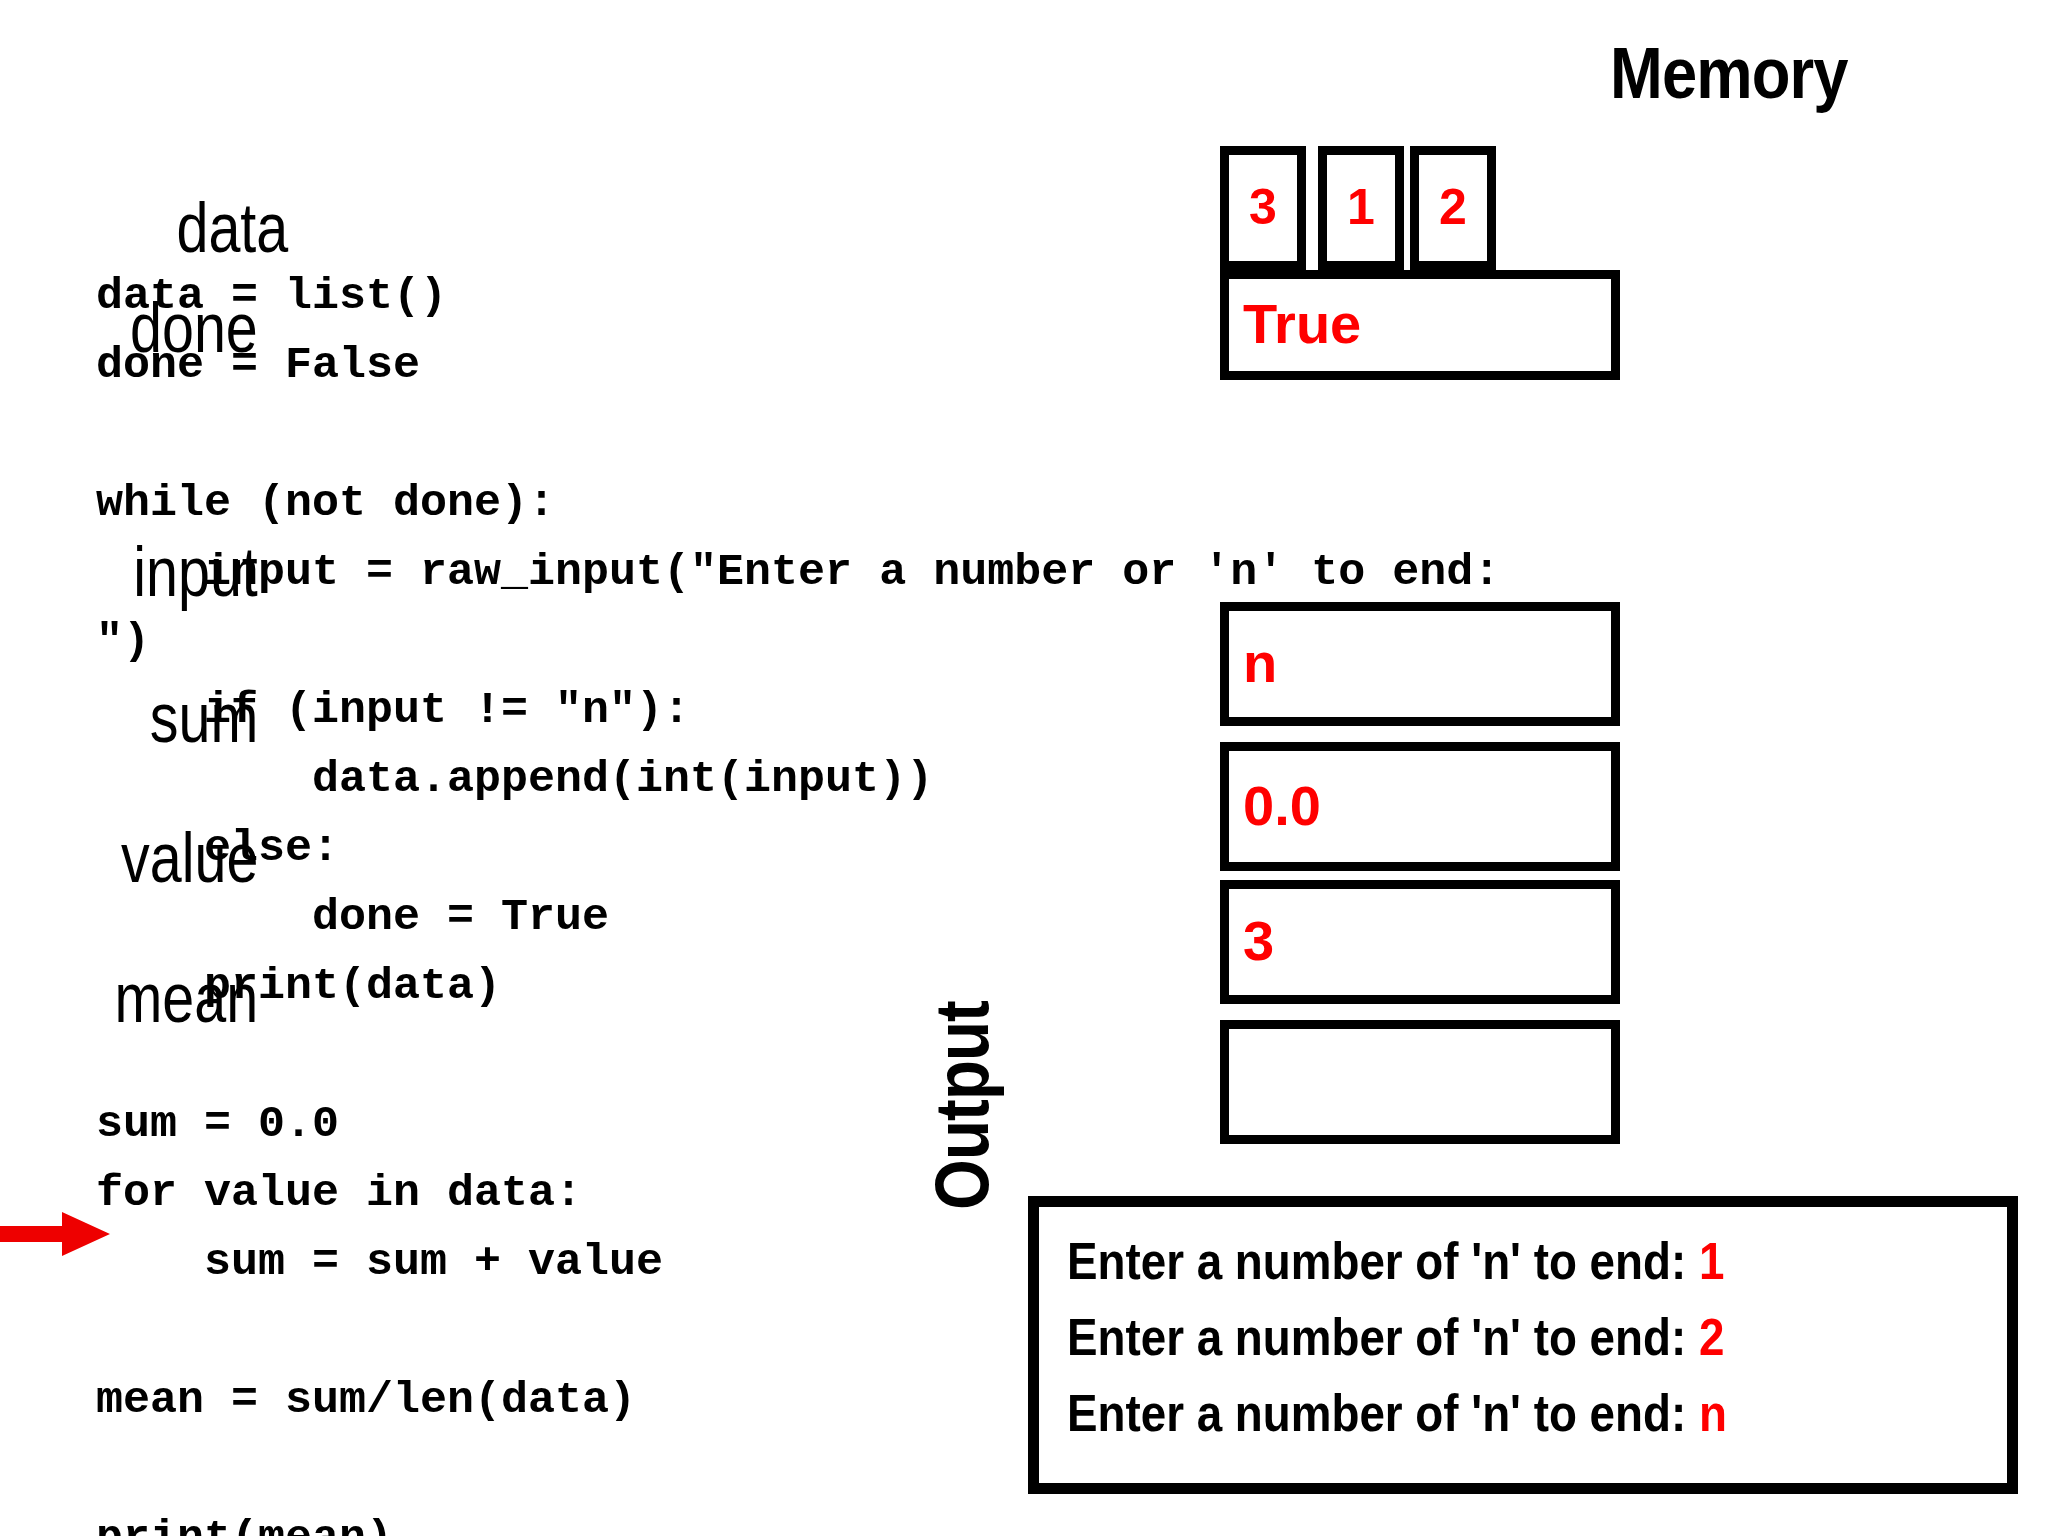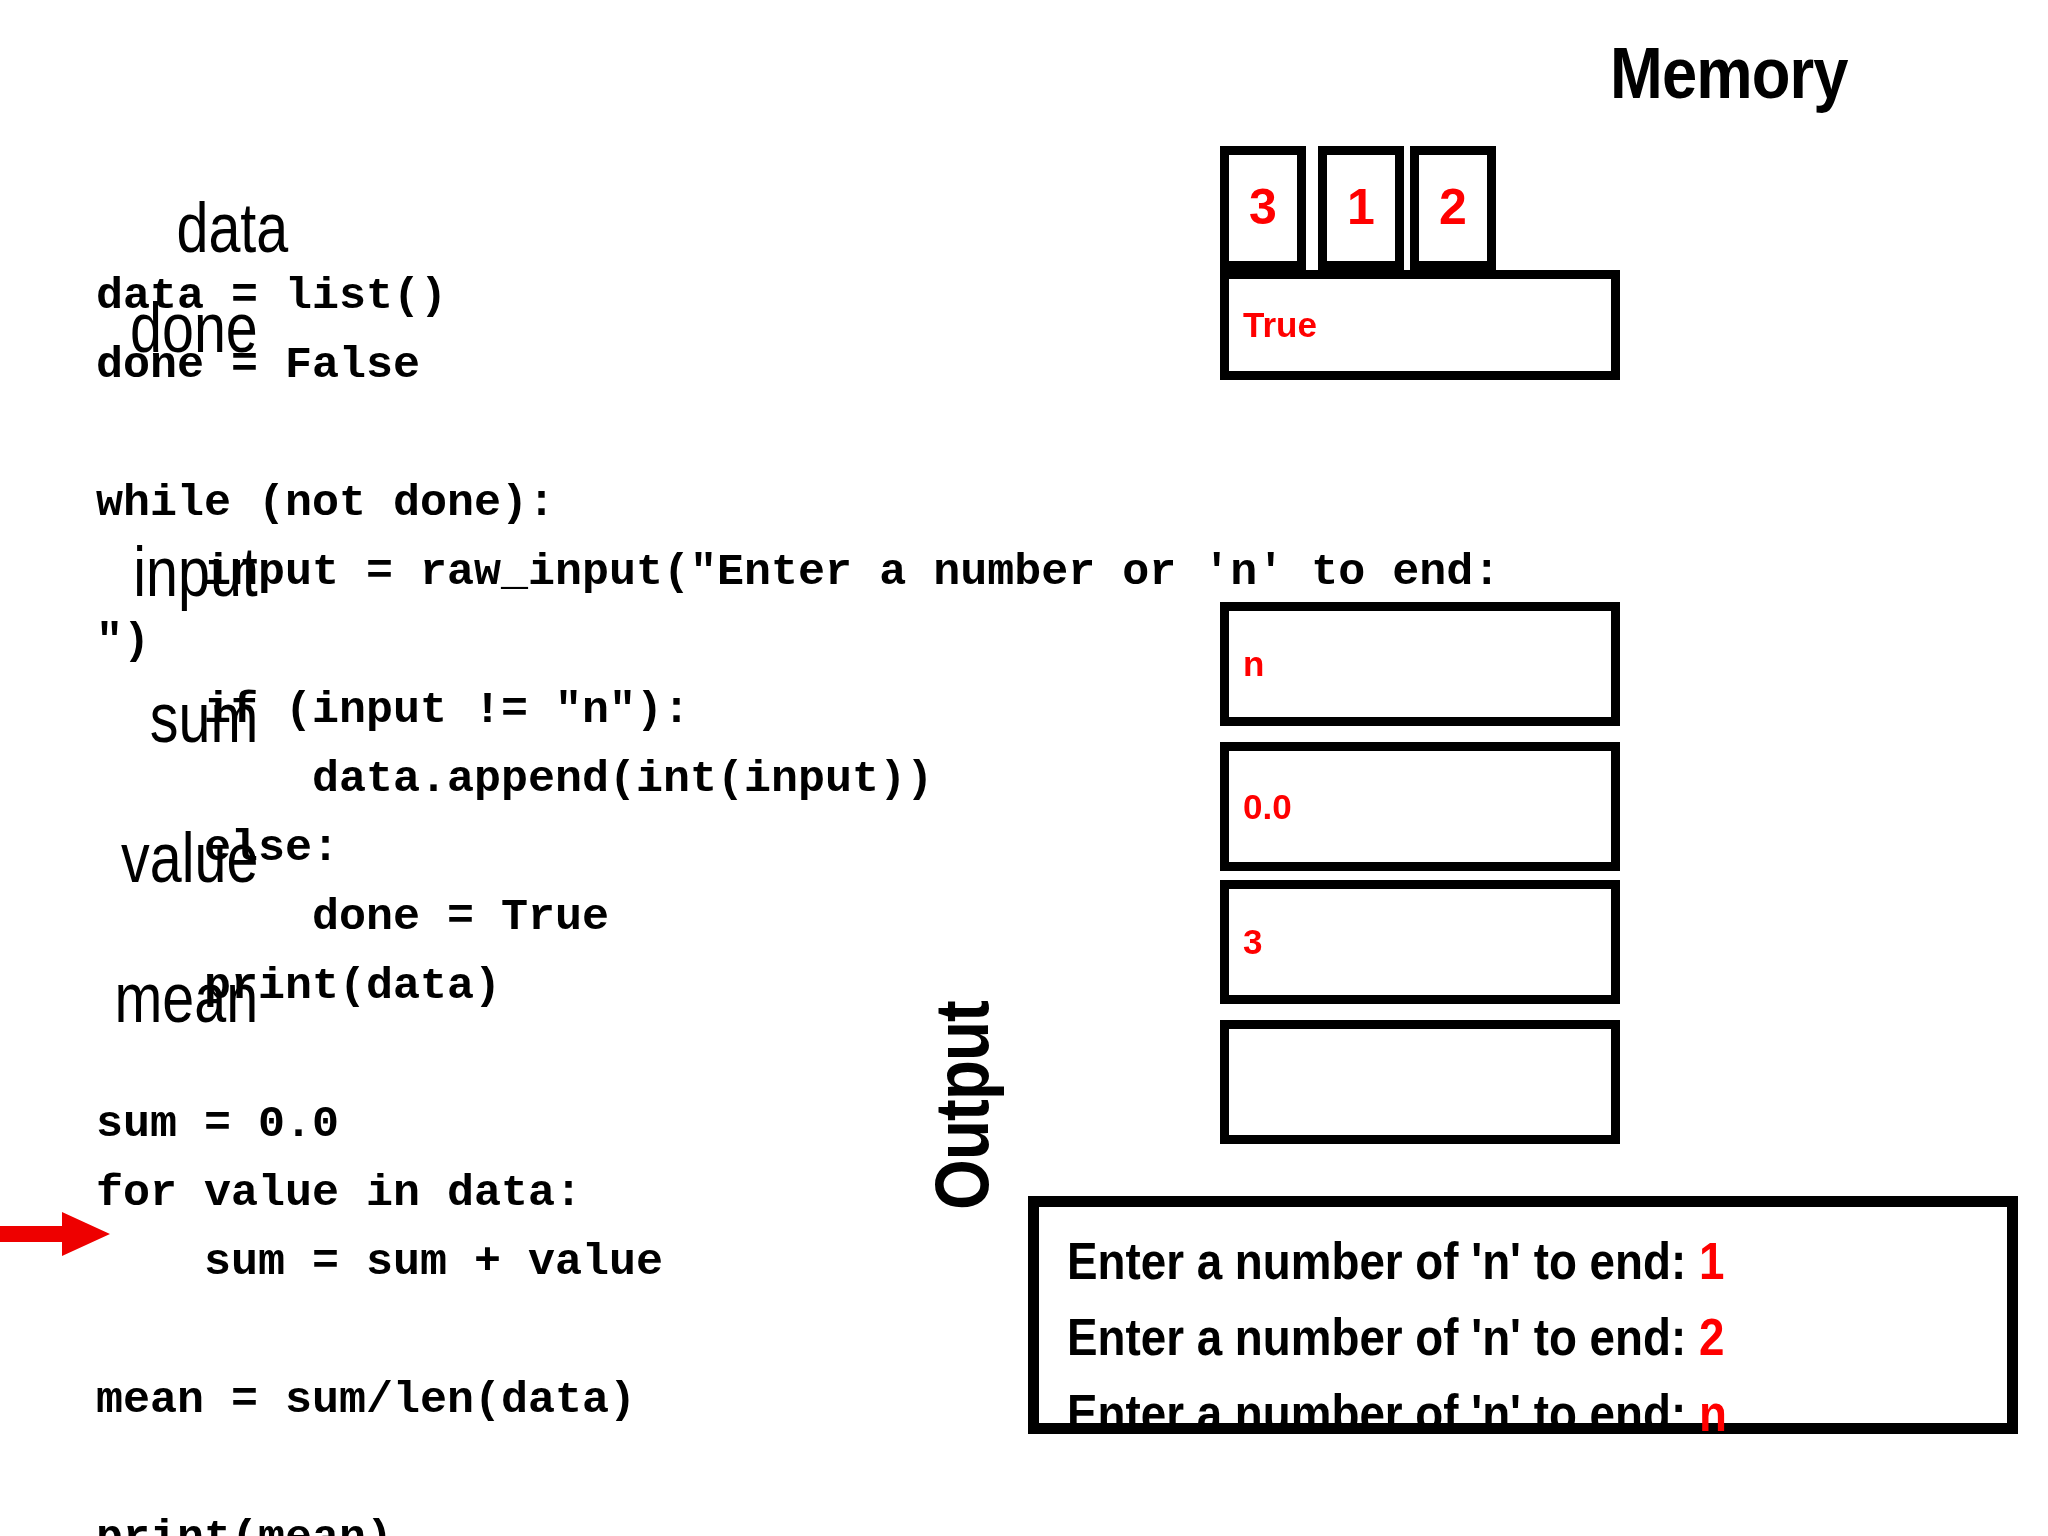--- a/index.html
+++ b/index.html
@@ -64,21 +64,21 @@
     border:9px solid #000000;
     background:#ffffff;
     box-sizing:border-box;
   }
   .mem-box .val{
     position:absolute;
     left:14px; top:50%;
     transform:translateY(-52%);
     color:#ff0000;
     font-weight:bold;
-    font-size:35px;
+    font-size:56px;
     font-family:"Liberation Sans Narrow","Liberation Sans",sans-serif;
     white-space:nowrap;
     line-height:1;
   }
   .cell .val{
     left:50%;
     transform:translate(-50%,-52%);
     font-size:50px;
   }
 
@@ -92,21 +92,21 @@
     font-family:"Liberation Sans Narrow","Liberation Sans",sans-serif;
     transform:rotate(-90deg) scaleX(0.86);
     transform-origin:left top;
     color:#000;
     white-space:nowrap;
     letter-spacing:-1px;
   }
   #output-box{
     position:absolute;
     left:1028px; top:1196px;
-    width:990px; height:238px;
+    width:990px; height:298px;
     border:11px solid #000000;
     background:#ffffff;
     box-sizing:border-box;
     padding:16px 0 0 28px;
   }
   .out-line{
     font-size:52px;
     line-height:76px;
     font-weight:bold;
     font-family:"Liberation Sans Narrow","Liberation Sans",sans-serif;

